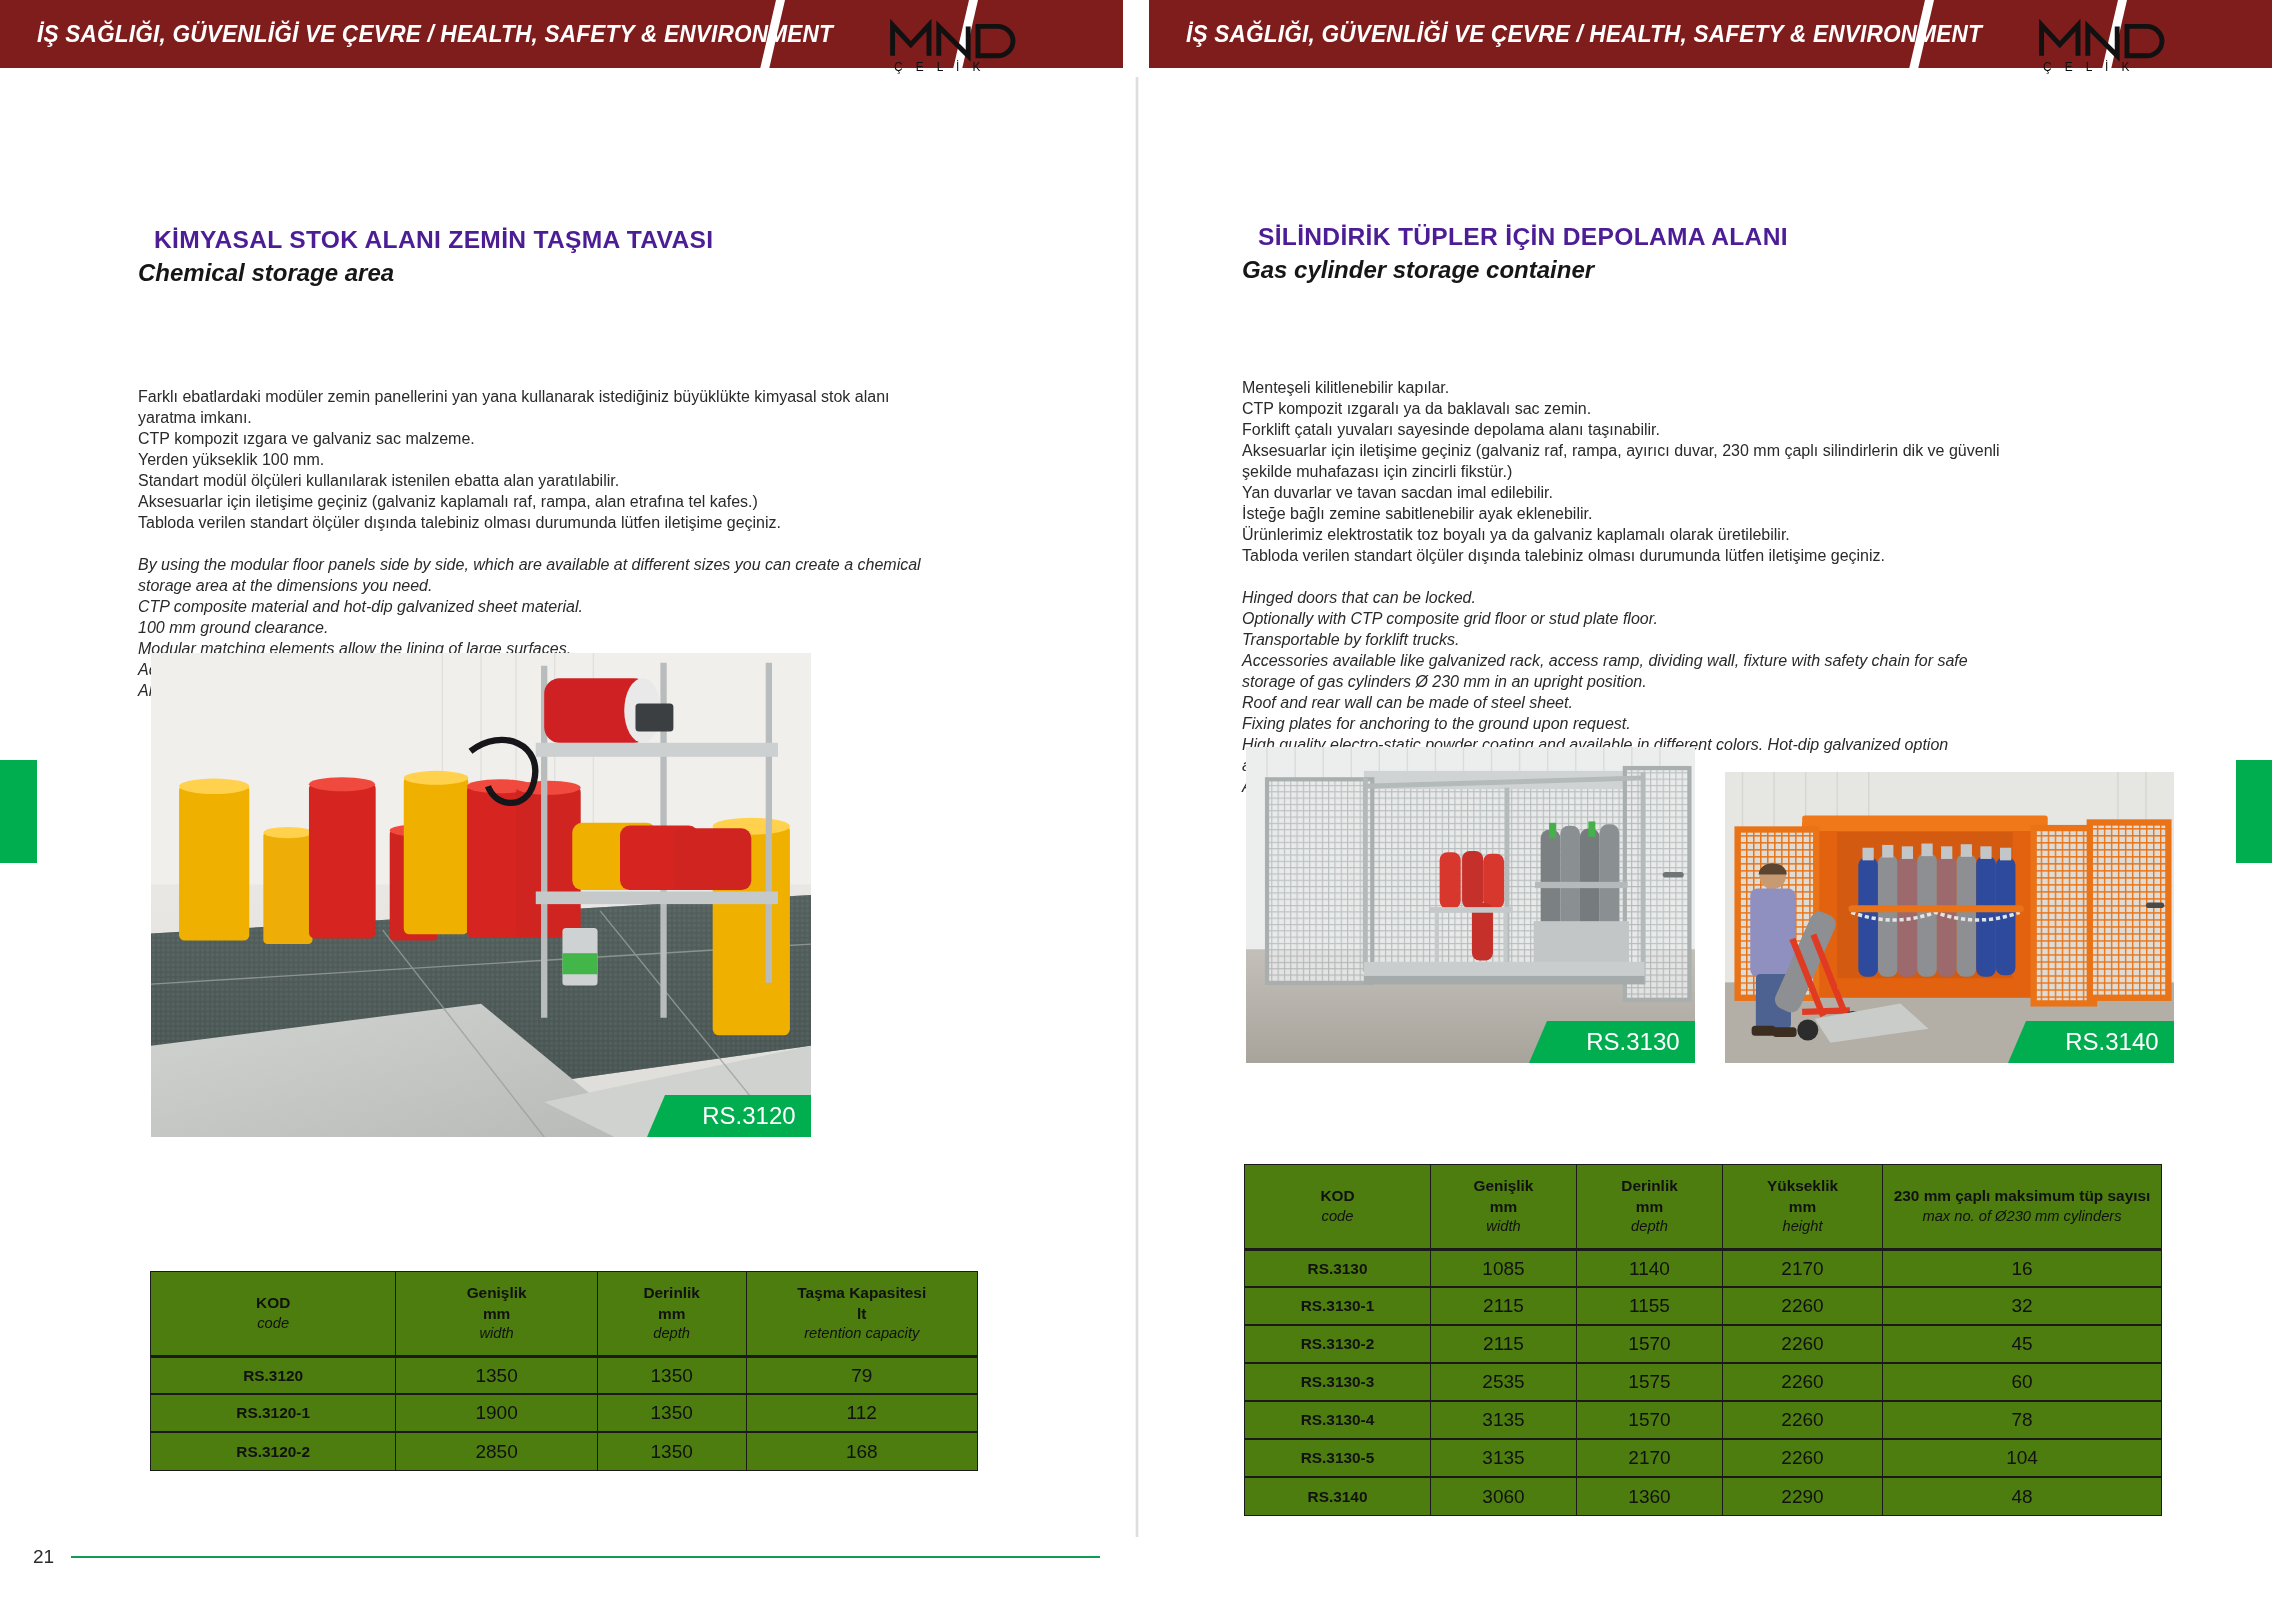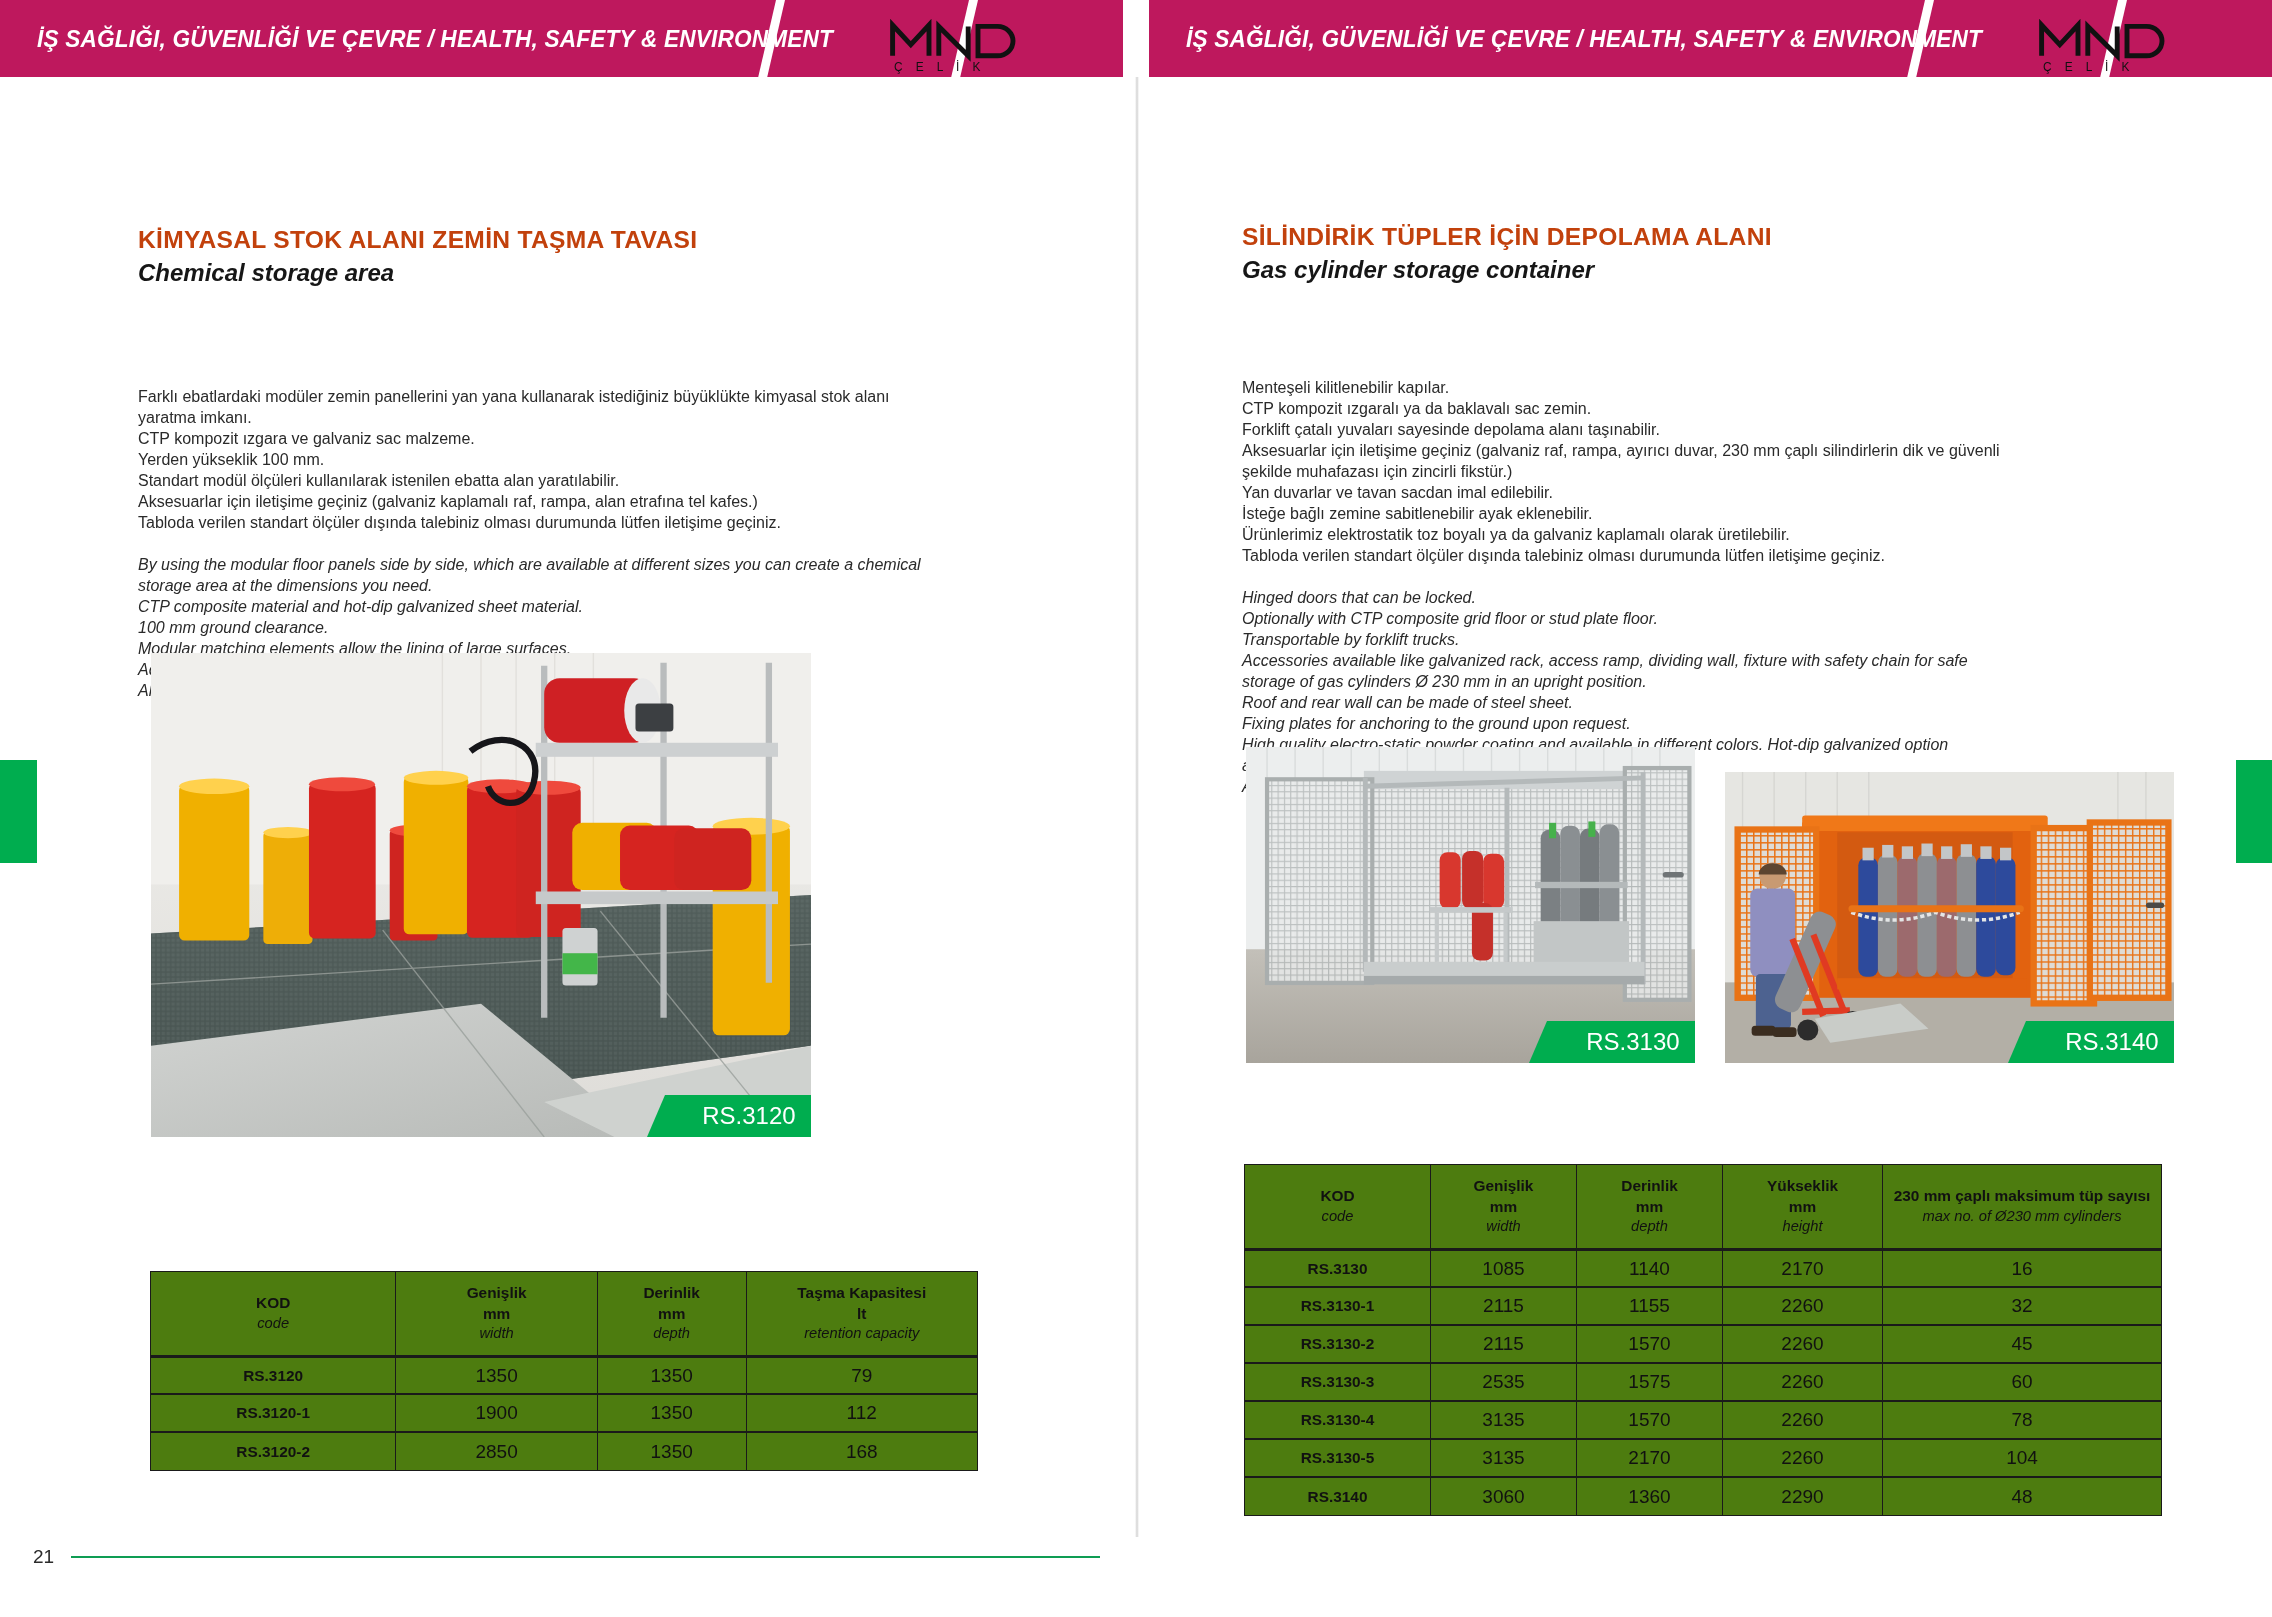--- a/index.html
+++ b/index.html
@@ -7,22 +7,22 @@
     width: 2273px; height: 1618px;
     background: #ffffff;
     font-family: "Liberation Sans", sans-serif;
     overflow: hidden;
   }
 
   .spread { position: relative; width: 2273px; height: 1618px; background:#fff; }
 
   
   .header-band {
-    position: absolute; top: 0; height: 77px;
-    background: #be185d;
+    position: absolute; top: 0; height: 68px;
+    background: #7f1d1d;
     overflow: hidden;
   }
   .header-left  { left: 0;    width: 1123px; }
   .header-right { left: 1149px; width: 1123px; }
 
   .band-title {
     position: absolute; left: 37px; top: 50%;
     transform: translateY(-50%);
     color: #ffffff;
     font-size: 24.6px;
@@ -70,22 +70,23 @@
     background: #00ad4f;
   }
   .side-tab-left  { left: 0; }
   .side-tab-right { right: 0; }
 
   
   .title-block { position: absolute; }
   .title-tr {
     font-size: 24.6px; font-weight: 800;
     letter-spacing: 0.3px;
-    color: #c2410c;
+    color: #4c1d95;
     white-space: nowrap;
+    margin-left: 16px;
   }
   .title-en {
     font-size: 24px; font-weight: 800; font-style: italic;
     color: #161616;
     margin-top: 4.9px;
     white-space: nowrap;
   }
 
   
   .body-copy { position: absolute; width: 864px; }

